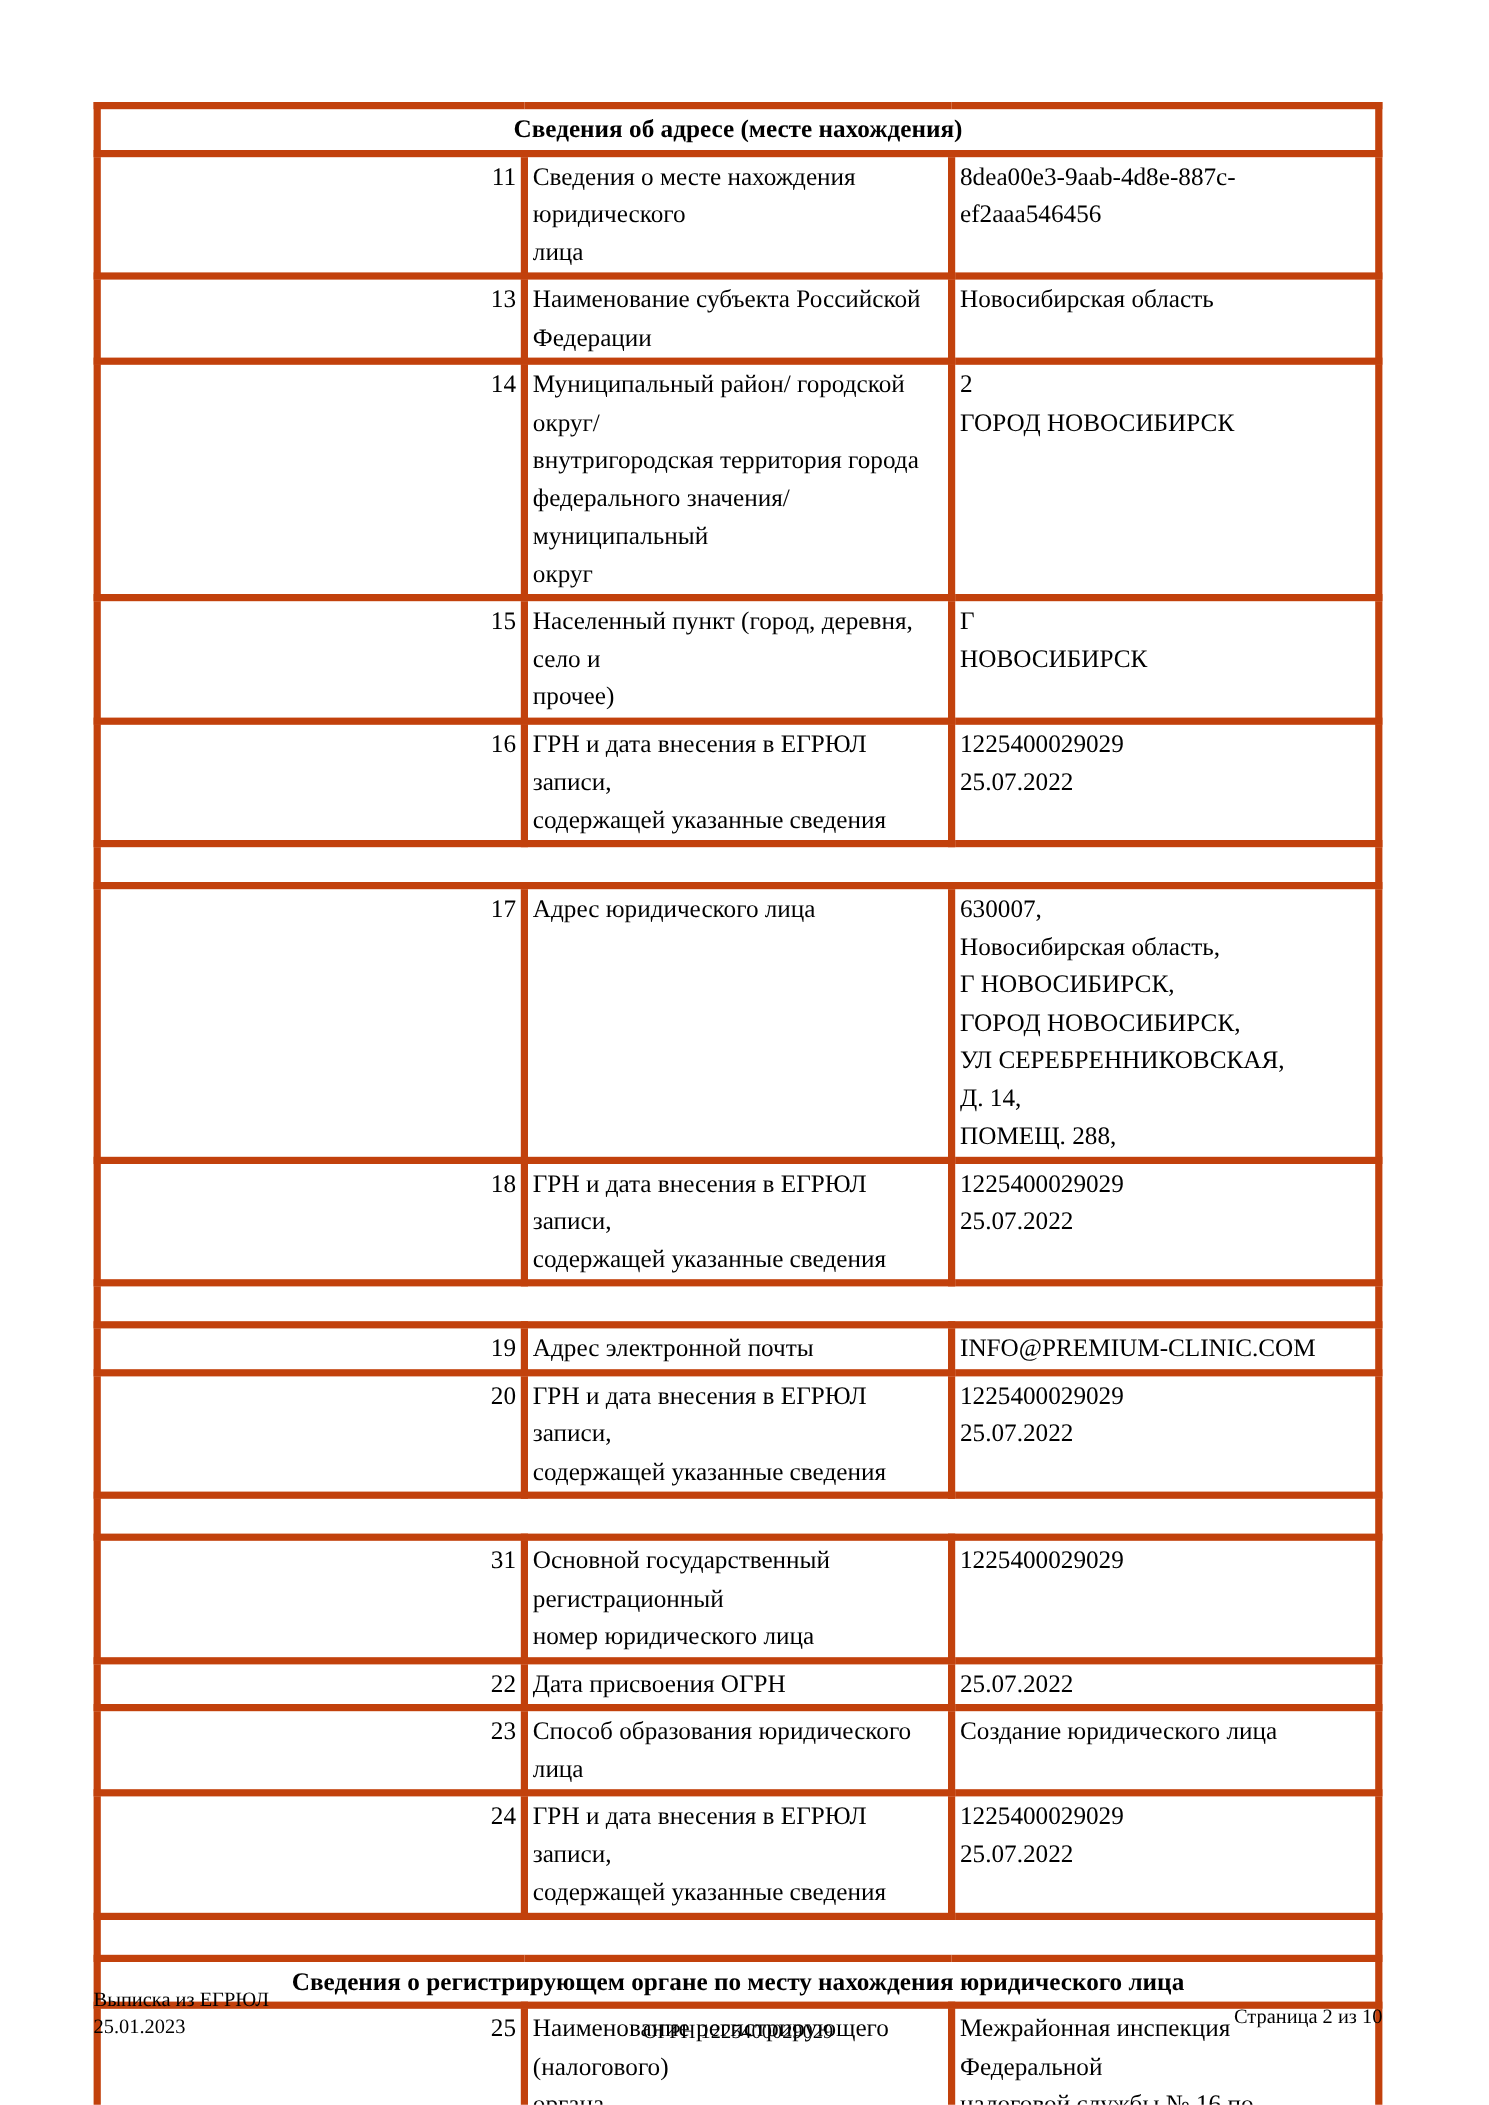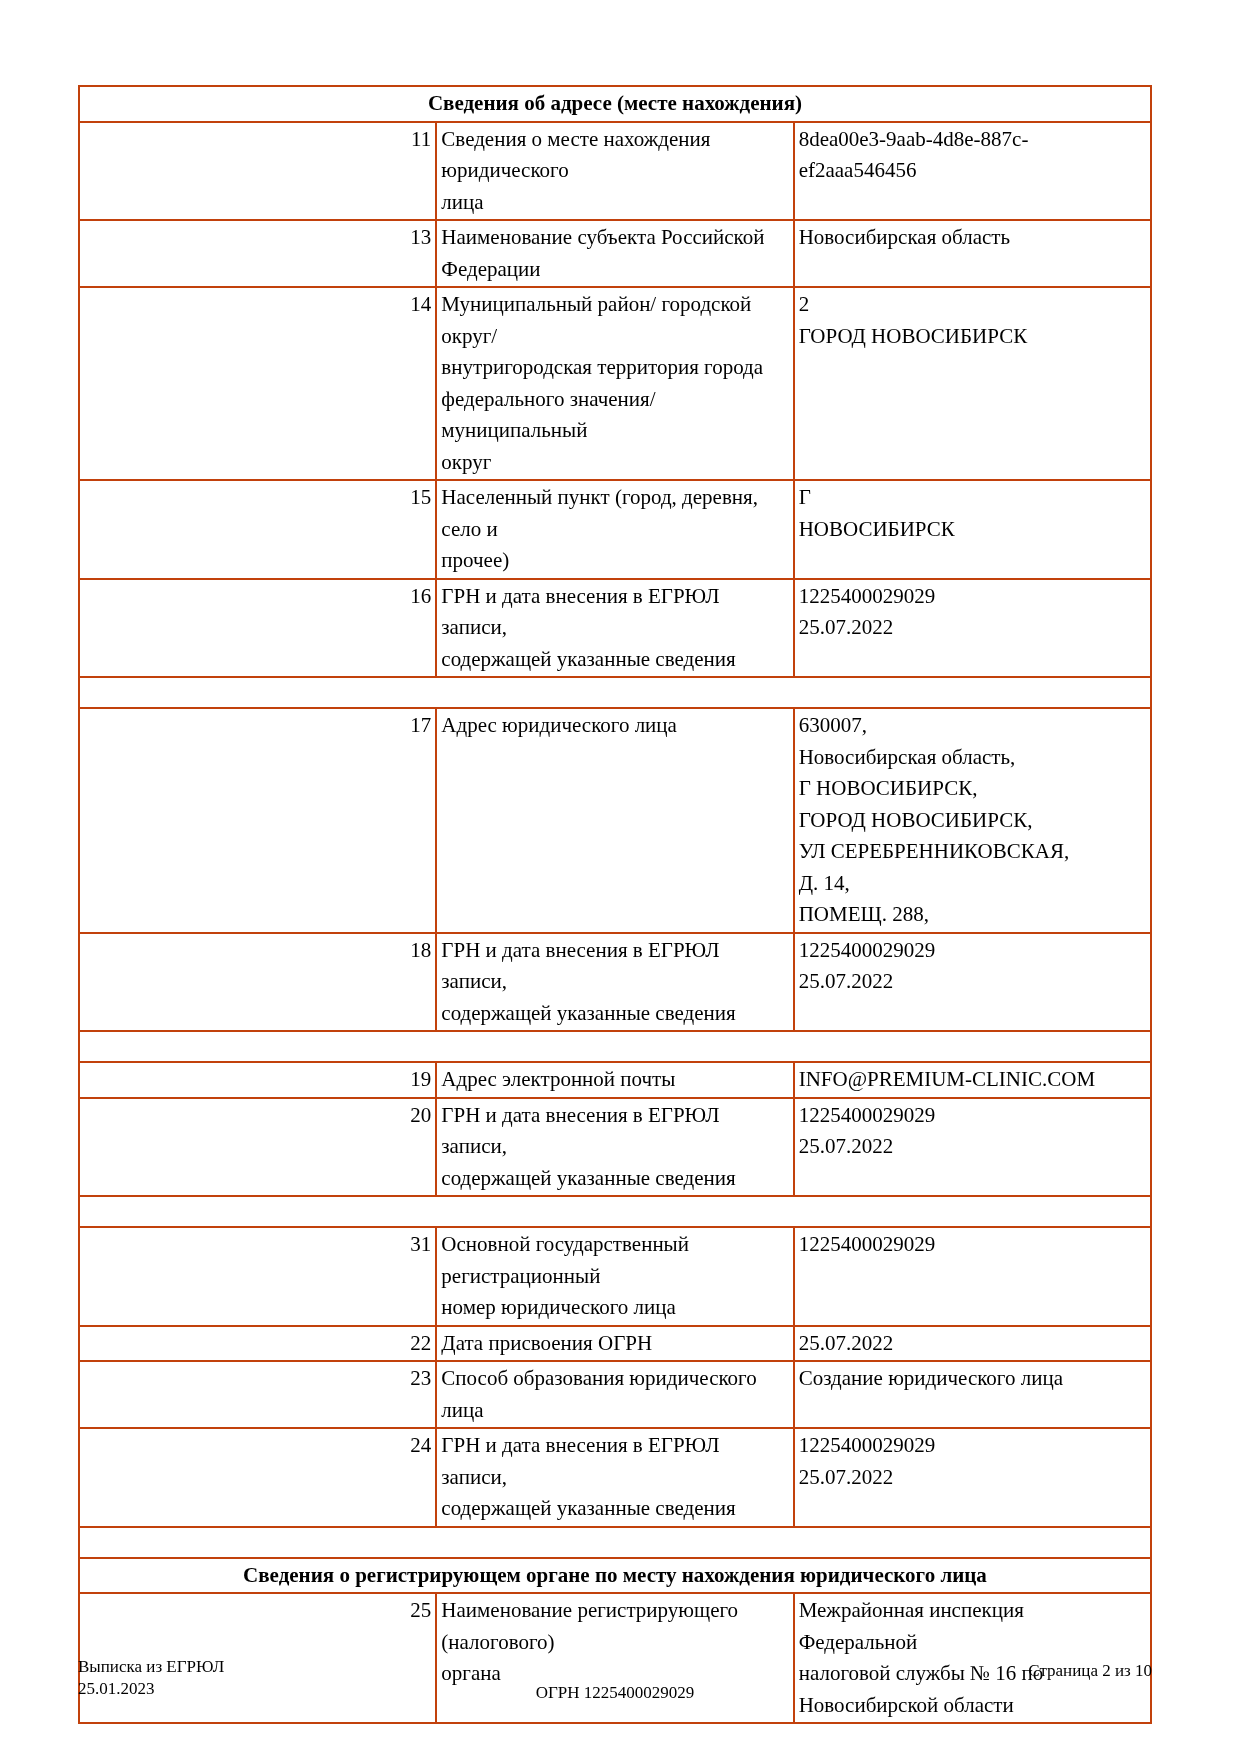--- a/index.html
+++ b/index.html
@@ -13,21 +13,21 @@
   }
   table.doc {
     position: absolute;
     left: 78px;
     top: 85px;
     width: 1074px;
     border-collapse: collapse;
     table-layout: fixed;
   }
   table.doc td {
-    border: 2px solid #c2410c;
+    border: 6px solid #c2410c;
     vertical-align: top;
     font-size: 21px;
     line-height: 31.5px;
     padding: 1px 4px;
     overflow: hidden;
   }
   td.num {
     width: 58px;
     text-align: right;
   }
@@ -46,21 +46,21 @@
   .footer {
     position: absolute;
     left: 78px;
     top: 1656px;
     width: 1074px;
     font-size: 17px;
     line-height: 22px;
   }
   .footer .f-left { position: absolute; left: 0; top: 0; }
   .footer .f-center { position: absolute; left: 0; top: 0; width: 100%; text-align: center; margin-top: 26px; }
-  .footer .f-right { position: absolute; right: 0; top: 4px; text-align: right; }
+  .footer .f-right { position: absolute; right: 0; top: 14px; text-align: right; }
 </style>
 </head>
 <body>
 
 <div class="page">
 
   <table class="doc">
     <tbody>
         <tr>
       <td class="section" colspan="3">Сведения об адресе (месте нахождения)</td>

